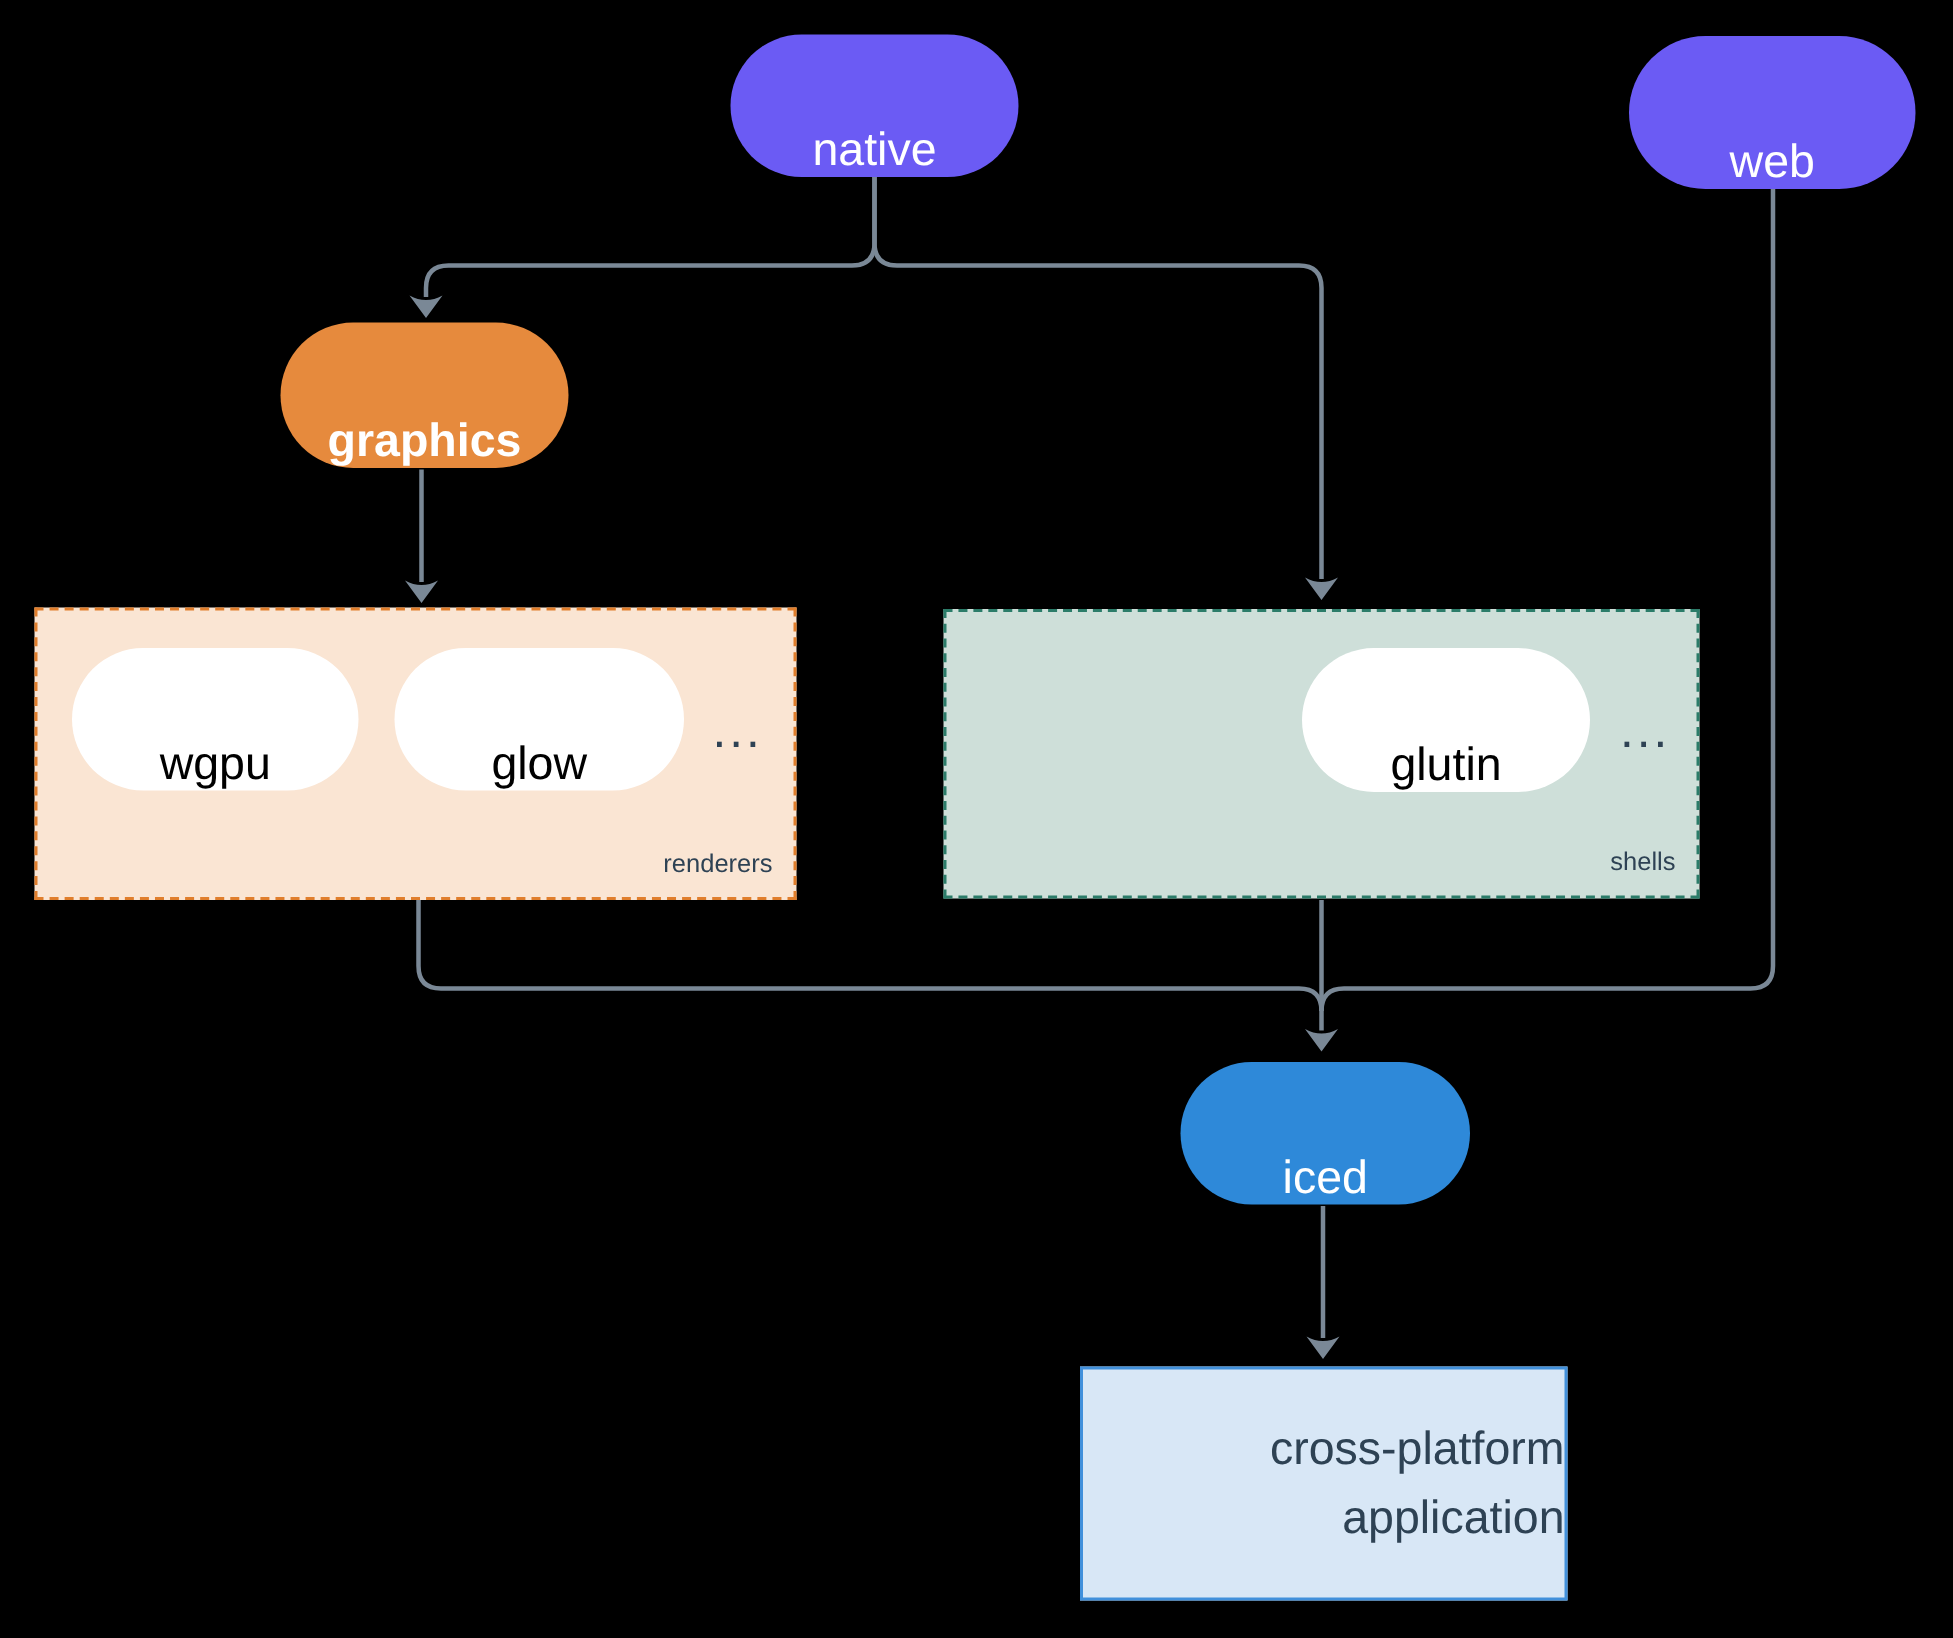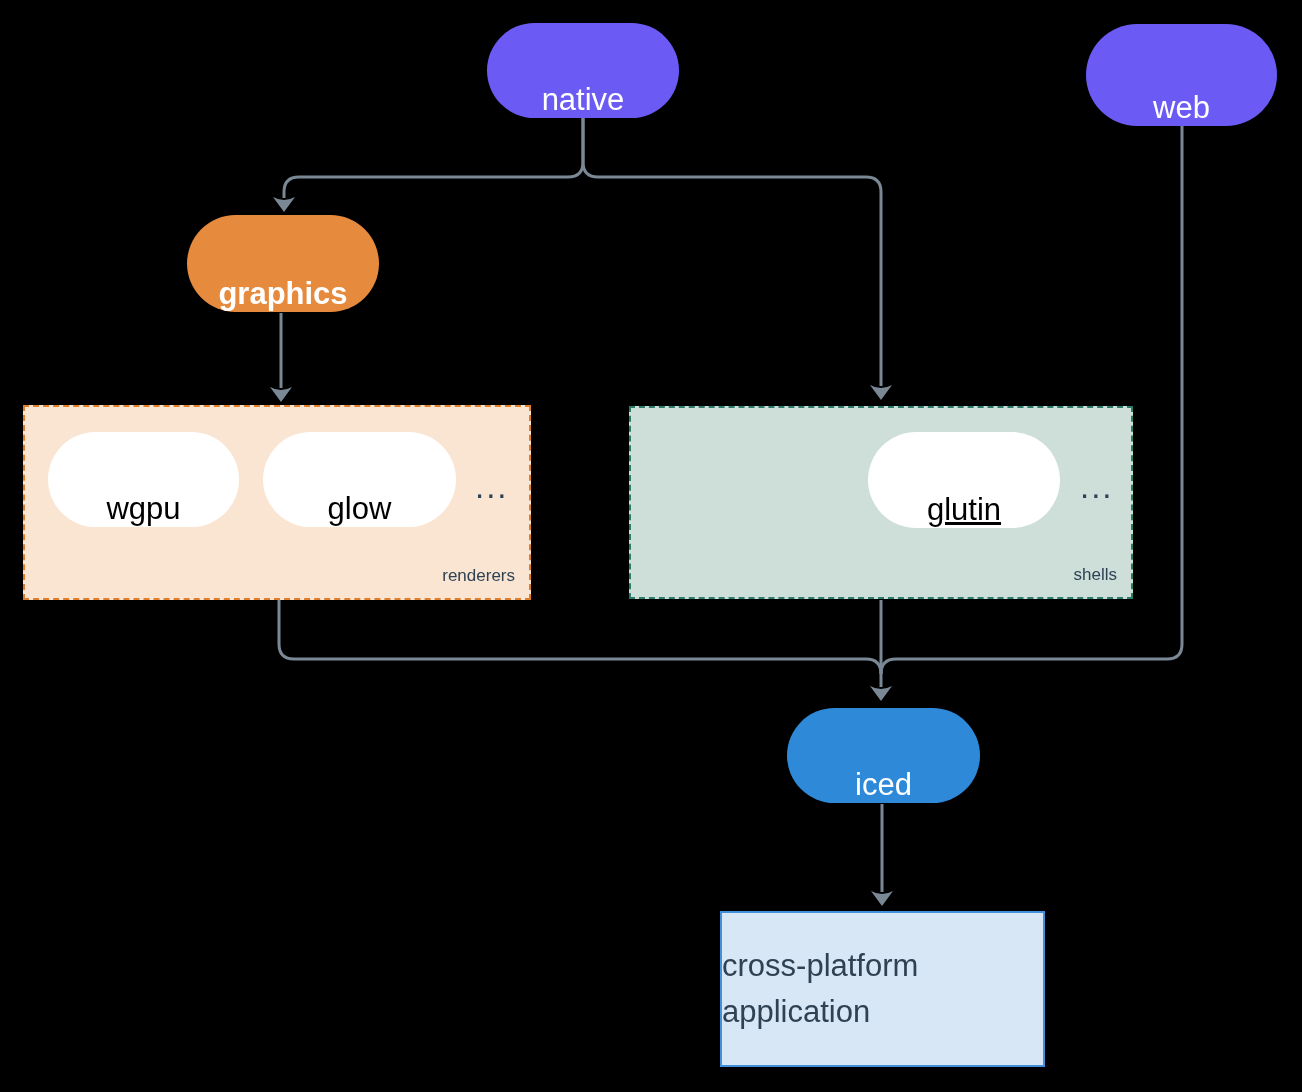--- a/index.html
+++ b/index.html
@@ -43,21 +43,21 @@
   .pill-white   { background: #FFFFFF; color: #000000; }
 
   .node-native   { left: 487px;  top: 23px;  width: 192px; height: 95px; background: #6B5BF4; }
   .node-web      { left: 1086px; top: 24px;  width: 191px; height: 102px; background: #6B5BF4; }
   .node-graphics { left: 187px;  top: 215px; width: 192px; height: 97px; background: #E68A3D; font-weight: bold; }
   .node-iced     { left: 787px;  top: 708px; width: 193px; height: 95px; background: #2E89D9; }
 
   .node-wgpu   { left: 48px;  top: 432px; width: 191px; height: 95px; }
   .node-glow   { left: 263px; top: 432px; width: 193px; height: 95px; }
   .node-winit  { left: 654px; top: 433px; width: 191px; height: 95px; }
-  .node-glutin { left: 868px; top: 432px; width: 192px; height: 96px; text-decoration: underline; }
+  .node-glutin { left: 868px; top: 432px; width: 192px; height: 96px; }
 
   .group {
     position: absolute;
     border: 2px dashed;
     box-sizing: border-box;
   }
   .group-renderers {
     left: 23px; top: 405px; width: 508px; height: 195px;
     background: #FAE5D3;
     border-color: #E07E2C;
@@ -84,21 +84,21 @@
   .dots-shells    { left: 1080px; top: 468px; }
 
   .app-box {
     position: absolute;
     left: 720px; top: 911px; width: 325px; height: 156px;
     background: #D8E7F6;
     border: 2px solid #4190DB;
     box-sizing: border-box;
     display: flex;
     flex-direction: column;
-    align-items: flex-start;
+    align-items: flex-end;
     justify-content: center;
     font-size: 31px;
     line-height: 46px;
     color: #2E4254;
     text-align: center;
   }
 </style>
 </head>
 <body>
 

